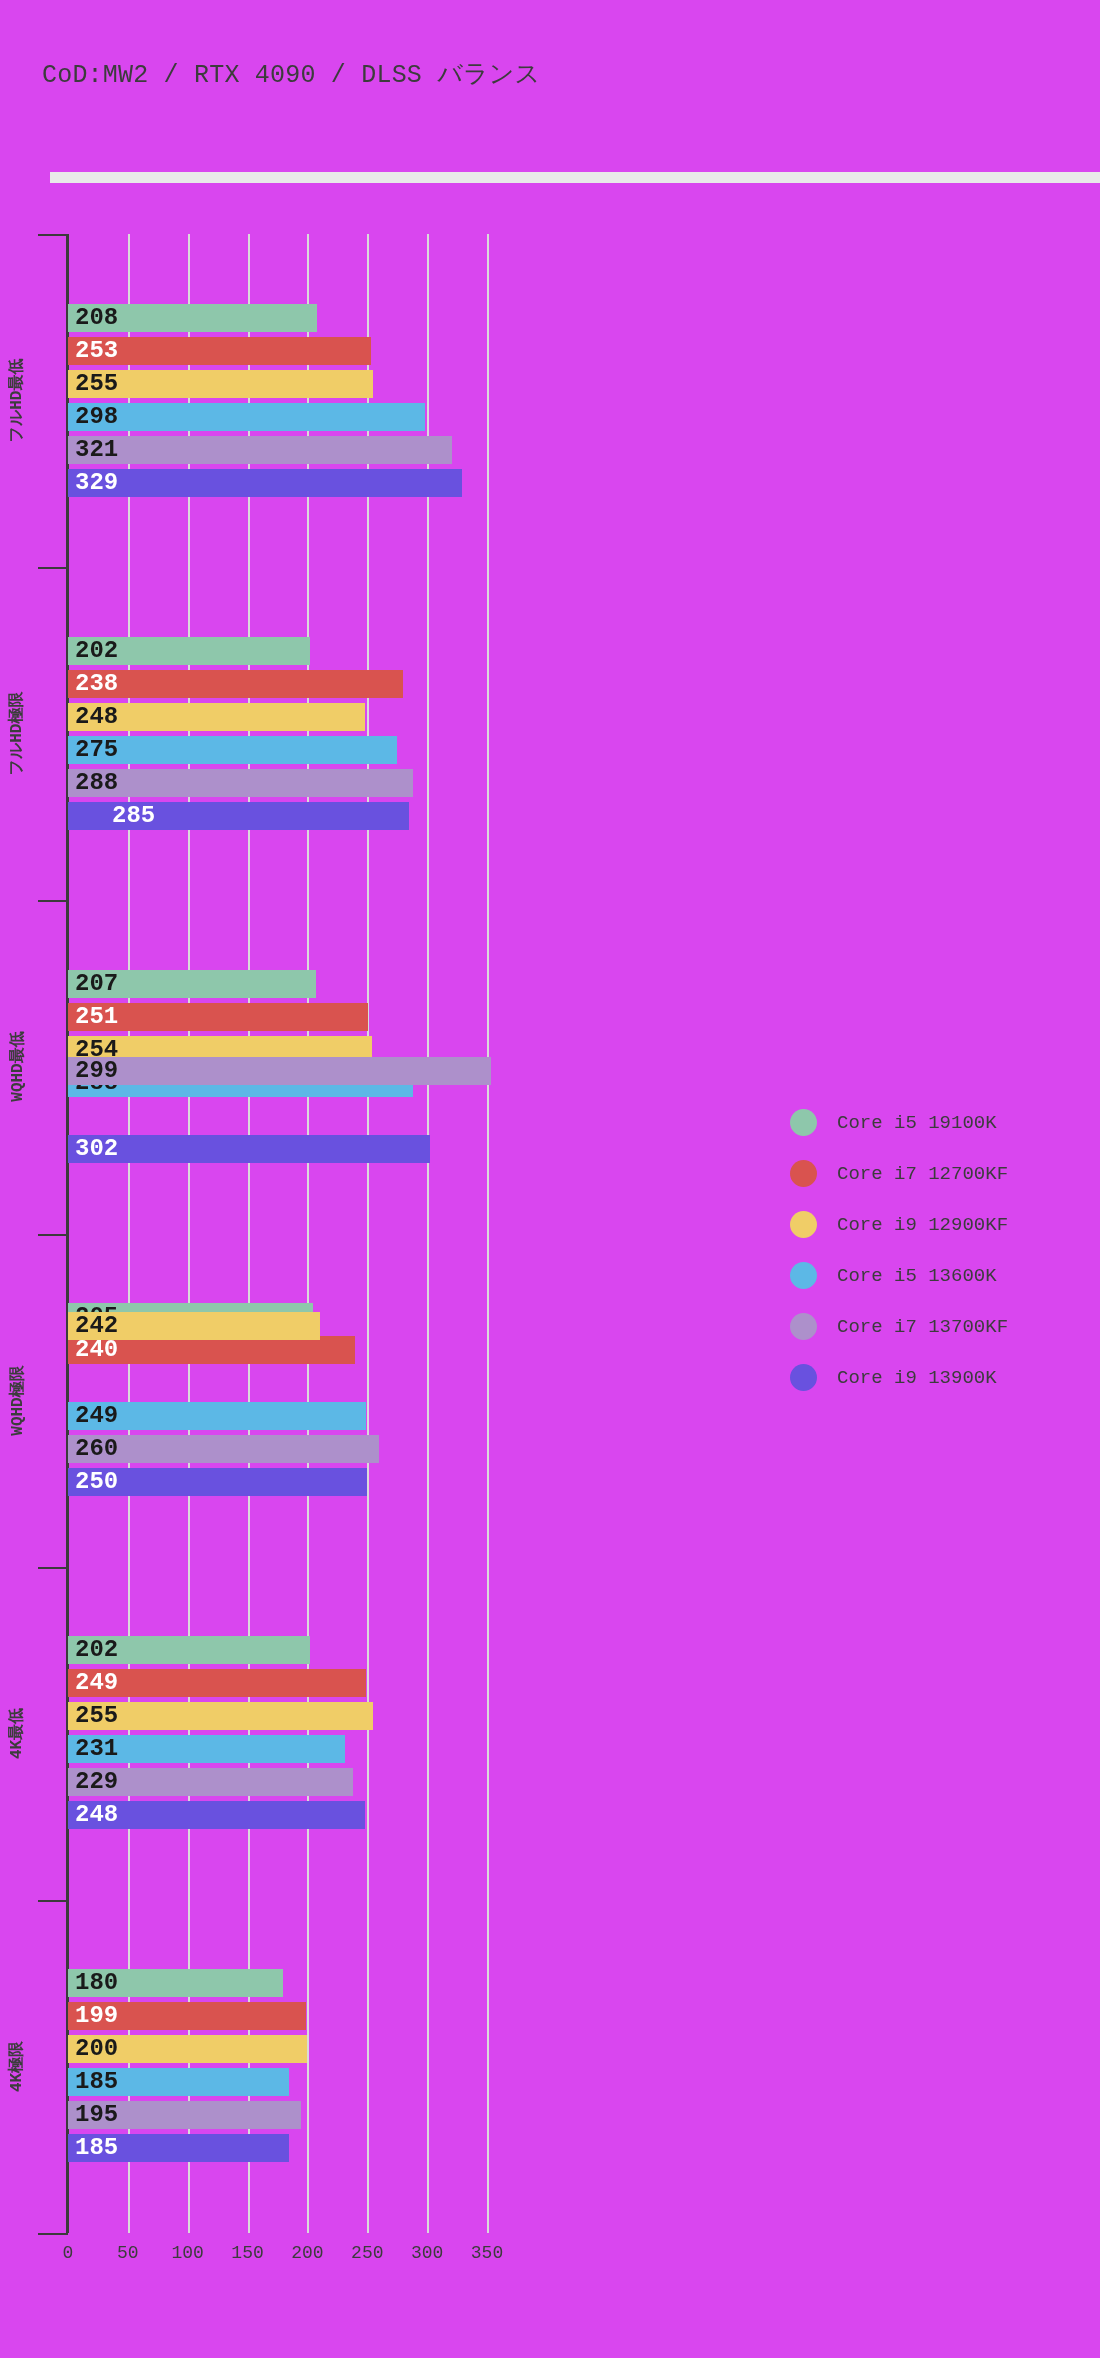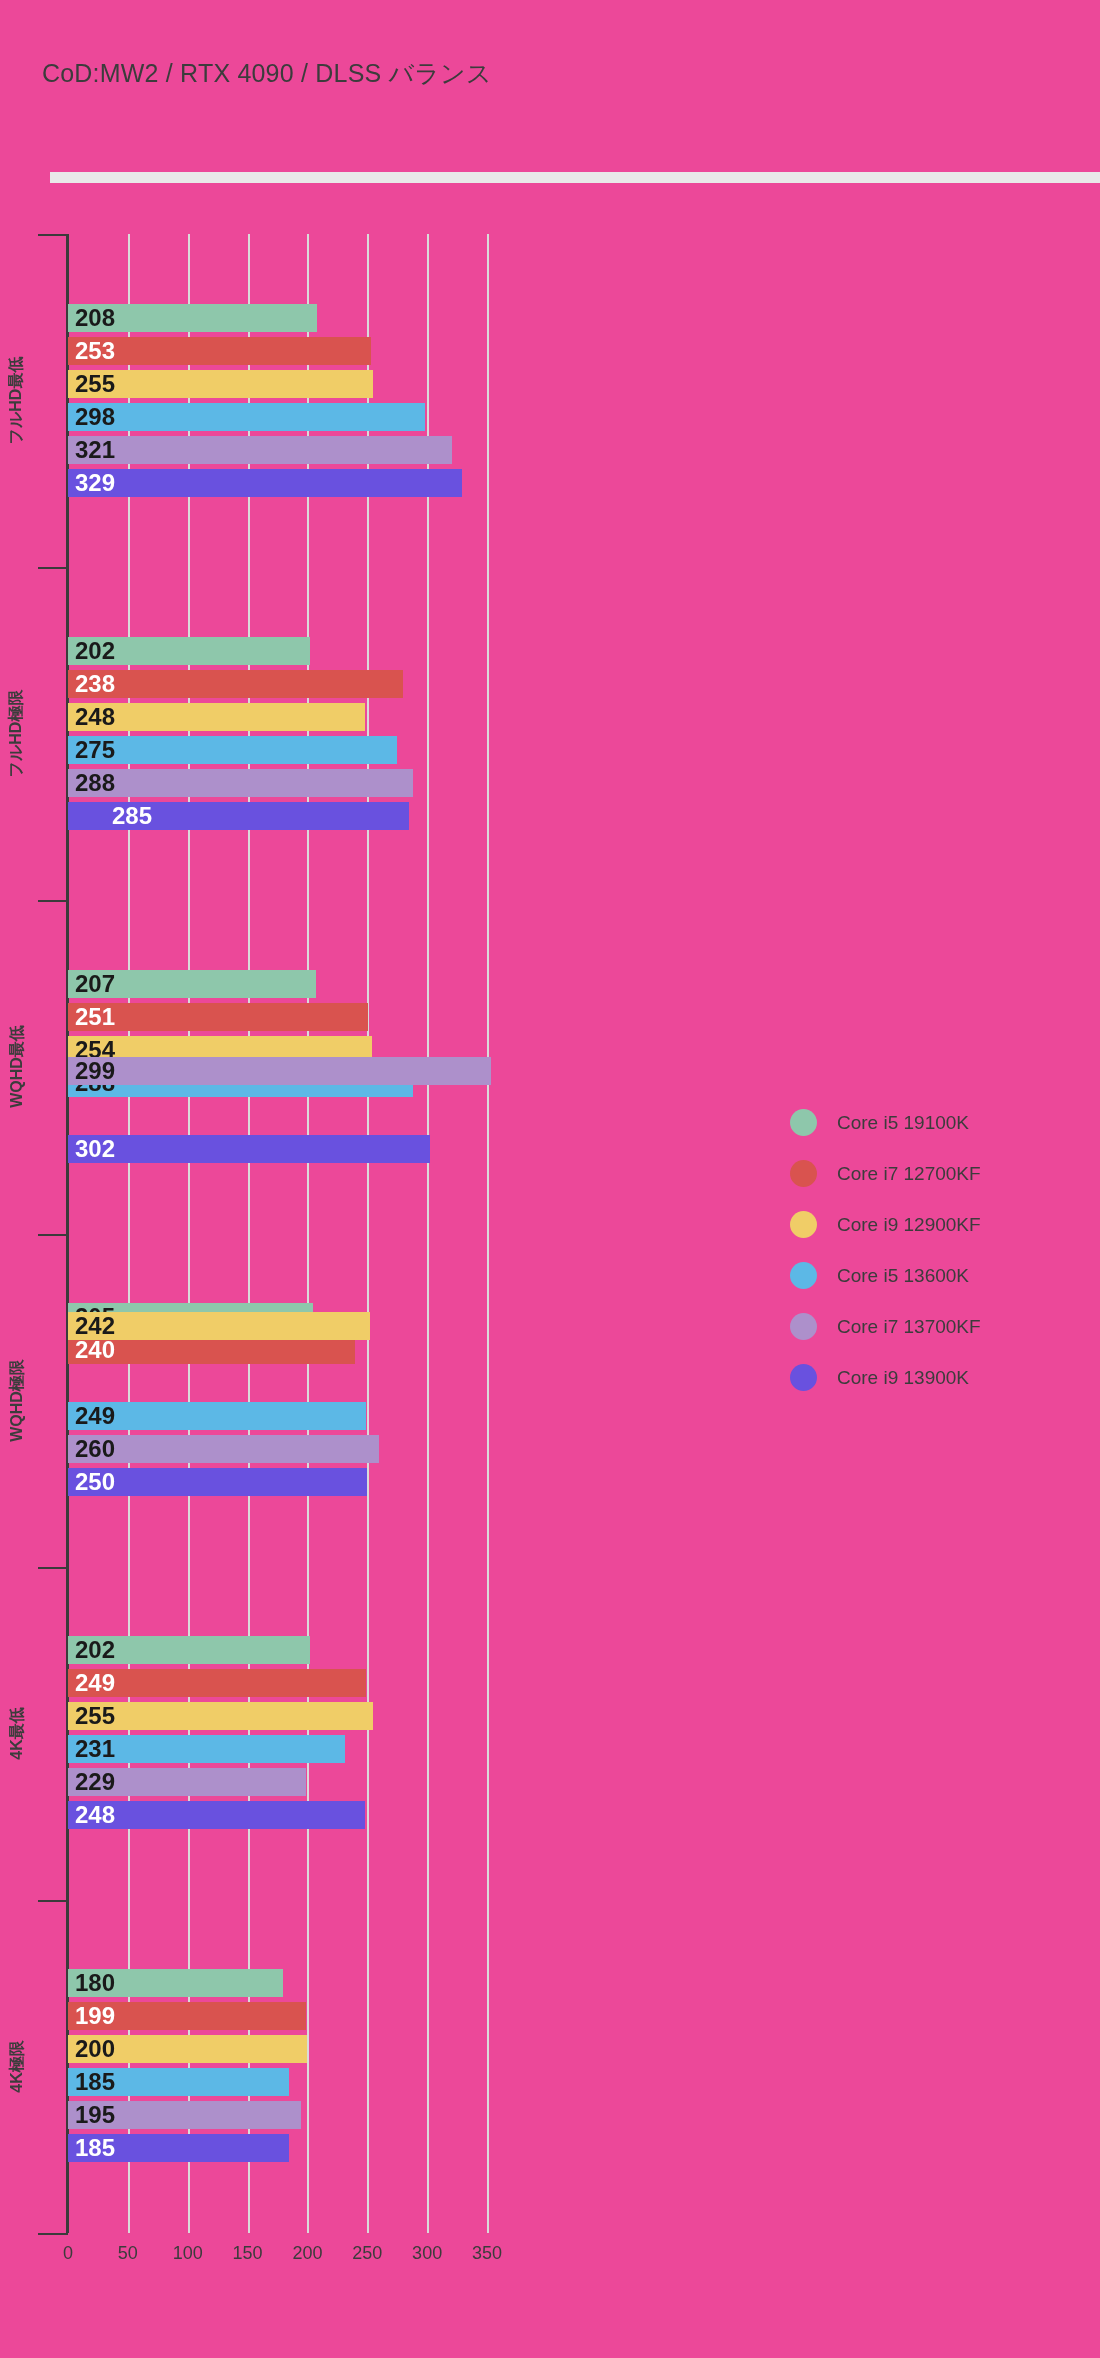--- a/index.html
+++ b/index.html
@@ -5,22 +5,23 @@
   * { box-sizing: border-box; }
   html, body {
     margin: 0; padding: 0;
     background: #ffffff;
     font-family: "Liberation Sans", "DejaVu Sans", sans-serif;
   }
   #page {
     position: relative;
     width: 1100px;
     height: 2358px;
-    background: #ec4899;
+    background: #d946ef;
     overflow: hidden;
+    font-family: Liberation Mono, monospace;
   }
 
   
   .chart-title {
     position: absolute;
     left: 42px;
     top: 57px;
     font-size: 25px;
     color: #3c3c3c;
     letter-spacing: 0.2px;
@@ -237,21 +238,21 @@
           <div class="bar-label" style="color: rgb(255, 255, 255);">302</div>
         </div>
         <div class="bar-row" style="top: 1069.08px; width: 245.414px;">
           <div class="bar" style="background: rgb(142, 199, 171); width: 100%;"></div>
           <div class="bar-label" style="color: rgb(26, 26, 26);">205</div>
         </div>
         <div class="bar-row" style="top: 1102.08px; width: 287.314px;">
           <div class="bar" style="background: rgb(217, 83, 79); width: 100%;"></div>
           <div class="bar-label" style="color: rgb(255, 255, 255);">240</div>
         </div>
-        <div class="bar-row" style="top: 1078px; width: 302px;">
+        <div class="bar-row" style="top: 1078px; width: 252px;">
           <div class="bar" style="background: rgb(240, 205, 103); width: 100%;"></div>
           <div class="bar-label" style="color: rgb(26, 26, 26);">242</div>
         </div>
         <div class="bar-row" style="top: 1168.08px; width: 298.089px;">
           <div class="bar" style="background: rgb(92, 184, 230); width: 100%;"></div>
           <div class="bar-label" style="color: rgb(26, 26, 26);">249</div>
         </div>
         <div class="bar-row" style="top: 1201.08px; width: 311.257px;">
           <div class="bar" style="background: rgb(173, 144, 203); width: 100%;"></div>
           <div class="bar-label" style="color: rgb(26, 26, 26);">260</div>
@@ -269,21 +270,21 @@
           <div class="bar-label" style="color: rgb(255, 255, 255);">249</div>
         </div>
         <div class="bar-row" style="top: 1468.25px; width: 305.271px;">
           <div class="bar" style="background: rgb(240, 205, 103); width: 100%;"></div>
           <div class="bar-label" style="color: rgb(26, 26, 26);">255</div>
         </div>
         <div class="bar-row" style="top: 1501.25px; width: 276.54px;">
           <div class="bar" style="background: rgb(92, 184, 230); width: 100%;"></div>
           <div class="bar-label" style="color: rgb(26, 26, 26);">231</div>
         </div>
-        <div class="bar-row" style="top: 1534.25px; width: 238px; border-radius: 9px;">
+        <div class="bar-row" style="top: 1534.25px; width: 285px; border-radius: 9px;">
           <div class="bar" style="background: rgb(173, 144, 203); width: 100%;"></div>
           <div class="bar-label" style="color: rgb(26, 26, 26);">229</div>
         </div>
         <div class="bar-row" style="top: 1567.25px; width: 296.891px;">
           <div class="bar" style="background: rgb(105, 81, 223); width: 100%;"></div>
           <div class="bar-label" style="color: rgb(255, 255, 255);">248</div>
         </div>
         <div class="bar-row" style="top: 1735.42px; width: 215.486px;">
           <div class="bar" style="background: rgb(142, 199, 171); width: 100%;"></div>
           <div class="bar-label" style="color: rgb(26, 26, 26);">180</div>

